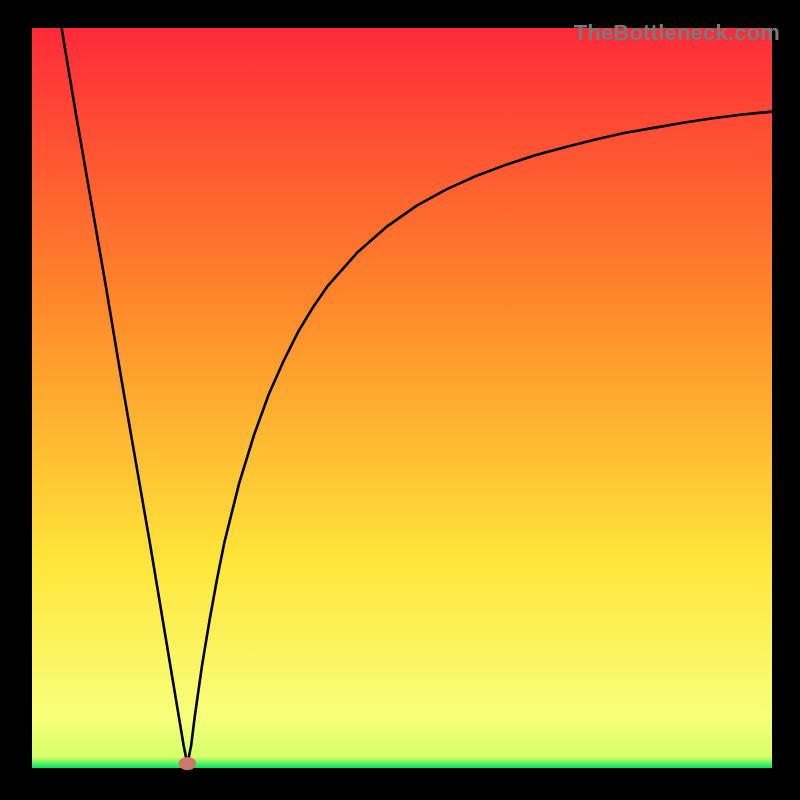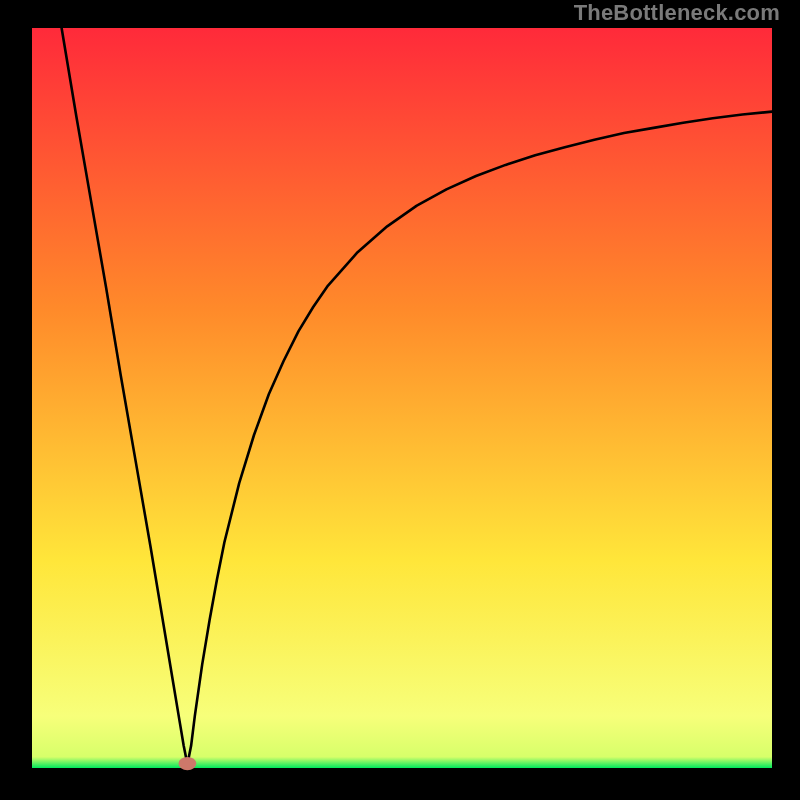--- a/index.html
+++ b/index.html
@@ -11,21 +11,21 @@
     font-family: Arial, Helvetica, sans-serif;
     overflow: hidden;
   }
   .container {
     position: relative;
     width: 800px;
     height: 800px;
   }
   .watermark {
     position: absolute;
-    top: 0;
+    top: 20px;
     right: 20px;
     font-size: 22px;
     font-weight: 600;
     color: #7a7a7a;
     letter-spacing: 0.2px;
     z-index: 10;
   }
   svg {
     position: absolute;
     top: 0;

